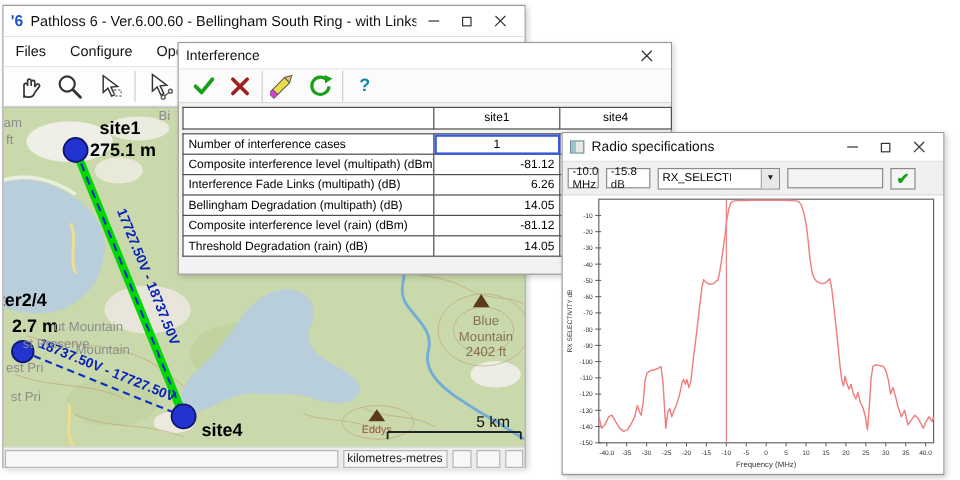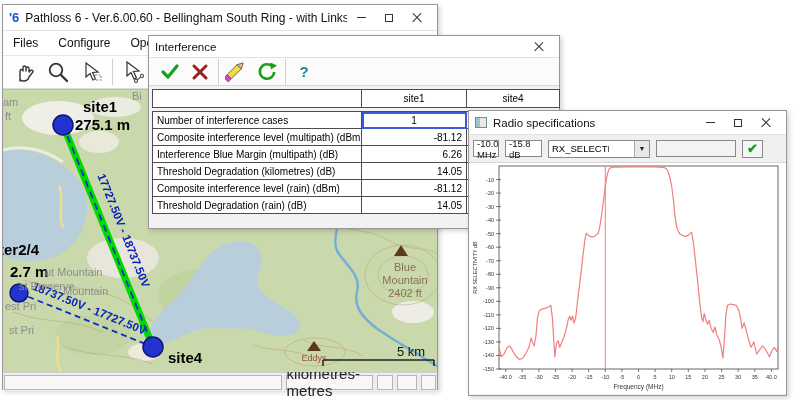--- a/index.html
+++ b/index.html
@@ -27,21 +27,21 @@
              border-bottom:1px solid #e6e6e6; font-size:12px; }
   .menubar span { padding:4px 10px; color:#111; }
   .toolbar-main { height:33px; background:#fdfdfd; display:flex; align-items:center;
                   border-bottom:1px solid #dcdcdc; padding-left:4px; }
   .tbtn { width:34px; height:29px; display:flex; align-items:center; justify-content:center; }
   .tsep { width:1px; height:26px; background:#cfcfcf; margin:0 3px; }
   .map-pane { position:relative; width:434px; height:283px; border-top:1px solid #bbb;
               overflow:hidden; background:#c9d9ab; }
   .statusbar { height:19px; background:#ececec; display:flex; align-items:center; gap:4px;
                padding:1px 1px; border-top:1px solid #cfcfcf; }
-  .scell { height:15px; background:#f7f7f7; border:1px solid #b5b5b5; font-size:15px;
+  .scell { height:15px; background:#f7f7f7; border:1px solid #b5b5b5; font-size:10px;
            display:flex; align-items:center; justify-content:center; color:#222; }
 
   
   #intf-win { left:148px; top:35px; width:412px; height:194px; background:#f2f2f2; }
   #intf-win .titlebar { height:22px;gap:24px; }
   .toolbar-intf { height:28px; background:#fbfbfb; border-bottom:1px solid #dadada;
                   display:flex; align-items:center; padding-left:6px; }
   .itbtn { width:30px; height:24px; display:flex; align-items:center; justify-content:center; }
   .itable-wrap { padding:3px 2px 0 3px; }
   table.itbl { border-collapse:collapse; table-layout:fixed; width:407px;
@@ -293,26 +293,26 @@
             <td class="lbl">Number of interference cases</td>
             <td class="val focus">1</td>
             <td class="val"></td>
           </tr>
           <tr>
             <td class="lbl">Composite interference level (multipath) (dBm)</td>
             <td class="val">-81.12</td>
             <td class="val"></td>
           </tr>
           <tr>
-            <td class="lbl">Interference Blue Margin (multipath) (dB)</td>
+            <td class="lbl">Interference Fade Links (multipath) (dB)</td>
             <td class="val">6.26</td>
             <td class="val"></td>
           </tr>
           <tr>
-            <td class="lbl">Threshold Degradation (kilometres) (dB)</td>
+            <td class="lbl">Bellingham Degradation (multipath) (dB)</td>
             <td class="val">14.05</td>
             <td class="val"></td>
           </tr>
           <tr>
             <td class="lbl">Composite interference level (rain) (dBm)</td>
             <td class="val">-81.12</td>
             <td class="val"></td>
           </tr>
           <tr>
             <td class="lbl">Threshold Degradation (rain) (dB)</td>

